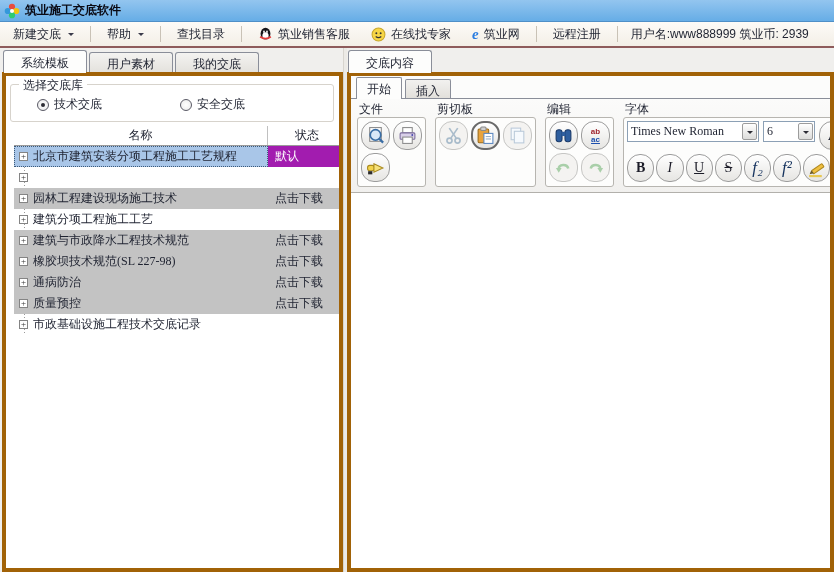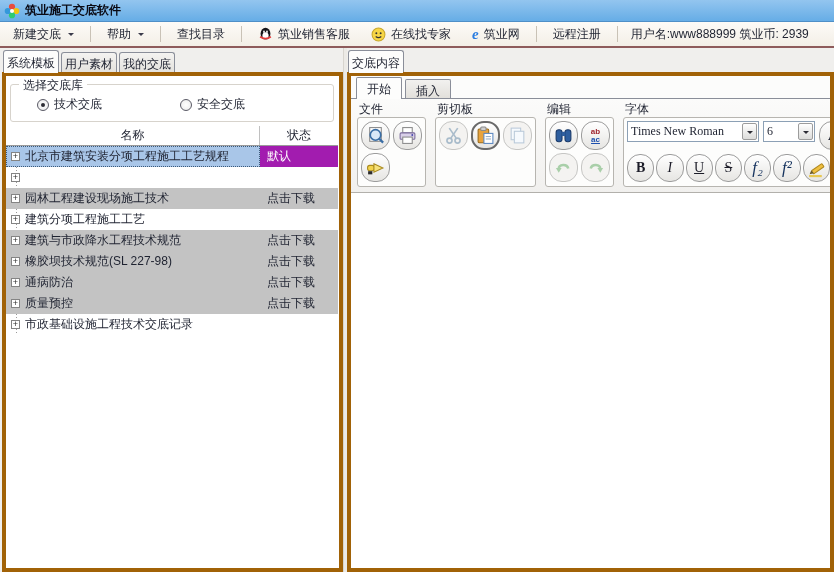--- a/index.html
+++ b/index.html
@@ -19,36 +19,36 @@
   .user-info { padding:3px 4px; white-space:nowrap; }
 
   
   .main { display:flex; height:524px; }
   .left-col { width:343px; position:relative; padding:2px 0 0 2px; }
   .splitter { width:4px; background:#eceae6; border-left:1px solid #d8d5cf; cursor:col-resize; }
   .right-col { flex:1; position:relative; padding-top:2px; overflow:hidden; }
 
   
   .tabstrip { display:flex; align-items:flex-end; height:22px; padding-left:1px; position:relative; z-index:2; }
-  .tab { padding:3px 3px 2px; border:1px solid #8a8e99; border-bottom:none; background:linear-gradient(#f4f3f1,#e4e2dd); border-radius:3px 3px 0 0; margin-right:2px; cursor:default; height:20px; }
+  .tab { padding:3px 17px 2px; border:1px solid #8a8e99; border-bottom:none; background:linear-gradient(#f4f3f1,#e4e2dd); border-radius:3px 3px 0 0; margin-right:2px; cursor:default; height:20px; }
   .tab.active { background:#fdfdfc; height:22px; padding-top:4px; position:relative; }
   .tab.active::after { content:""; position:absolute; left:0; right:0; bottom:-1px; height:2px; background:#fdfdfc; }
 
   .panel-body { border:4px solid #a16207; background:#fff; position:relative; height:500px; overflow:hidden; }
 
   
   .groupbox { position:relative; margin:8px 5px 4px 4px; border:1px solid #d7d3cc; border-radius:3px; height:38px; box-shadow:inset 0 0 0 1px #fff; }
   .groupbox > .gb-title { position:absolute; top:-8px; left:8px; background:#fff; padding:0 4px; }
   .radio-row { display:flex; gap:78px; padding:11px 0 0 26px; }
   .radio-opt { display:flex; align-items:center; gap:5px; cursor:default; }
   .radio { width:12px; height:12px; border:1px solid #5a5a66; border-radius:50%; background:radial-gradient(#fff,#e8e8e8); position:relative; flex:0 0 12px; }
   .radio.checked::after { content:""; position:absolute; inset:3px; border-radius:50%; background:#2c2c34; }
 
   
-  .ttable { position:absolute; top:50px; left:0; width:332px; }
+  .ttable { position:absolute; top:50px; left:8px; width:332px;font-family:Liberation Serif, serif; }
   .treeline { position:absolute; left:10px; top:20px; width:1px; height:189px; background-image:repeating-linear-gradient(#999 0 1px,transparent 1px 3px); z-index:0; }
   .thead { display:flex; height:20px; line-height:19px; border-bottom:1px solid #9a9a9a; background:#fff; position:relative; z-index:1; }
   .thead .hname { width:254px; text-align:center; border-right:1px solid #c0c0c0; }
   .thead .hstatus { flex:1; text-align:center; }
   .trow { display:flex; height:21px; line-height:21px; position:relative; z-index:1; cursor:default; }
   .trow .cname { width:254px; display:flex; align-items:center; overflow:hidden; white-space:nowrap; }
   .trow .cstatus { flex:1; padding-left:7px; overflow:hidden; white-space:nowrap; }
   .trow.gray { background:#c3c3c3; }
   .trow.selected .cname { background:#a9c6e8; outline:1px dotted #3c5a7a; outline-offset:-1px; }
   .trow.selected .cstatus { background:#a21caf; color:#fff; }

